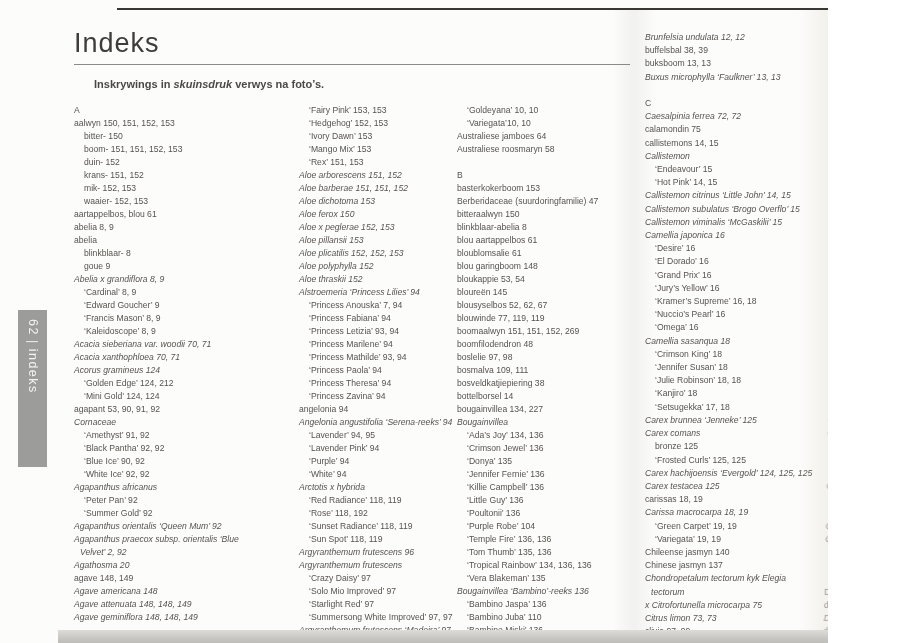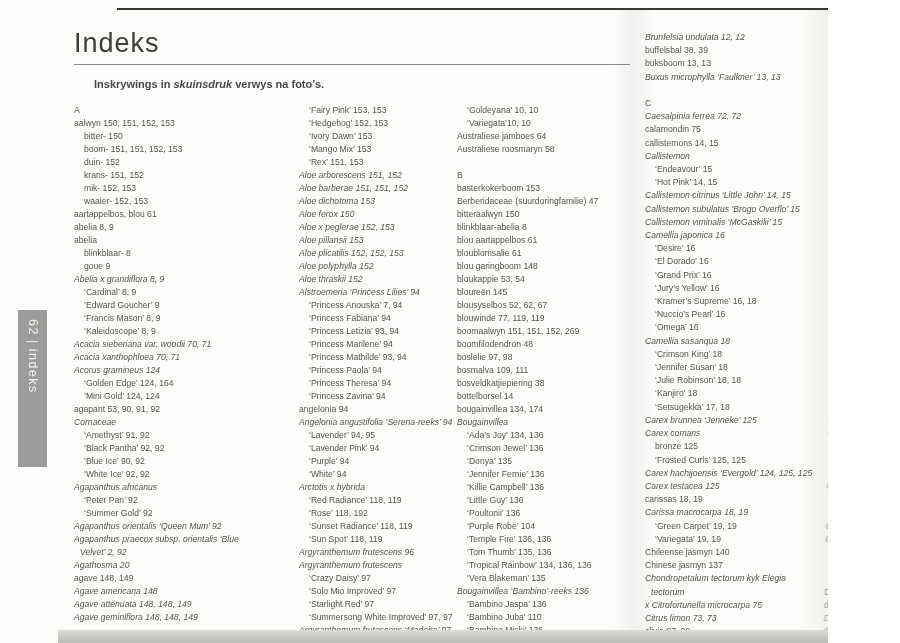--- a/index.html
+++ b/index.html
@@ -65,21 +65,21 @@
         <div class="entry sub">blinkblaar- 8</div>
         <div class="entry sub">goue 9</div>
         <div class="entry it">Abelia x grandiflora 8, 9</div>
         <div class="entry sub">‘Cardinal’ 8, 9</div>
         <div class="entry sub">‘Edward Goucher’ 9</div>
         <div class="entry sub">‘Francis Mason’ 8, 9</div>
         <div class="entry sub">‘Kaleidoscope’ 8, 9</div>
         <div class="entry it">Acacia sieberiana var. woodii 70, 71</div>
         <div class="entry it">Acacia xanthophloea 70, 71</div>
         <div class="entry it">Acorus gramineus 124</div>
-        <div class="entry sub">‘Golden Edge’ 124, 164</div>
+        <div class="entry sub">‘Golden Edge’ 124, 212</div>
         <div class="entry sub">‘Mini Gold’ 124, 124</div>
         <div class="entry">agapant 53, 90, 91, 92</div>
         <div class="entry it">Cornaceae</div>
         <div class="entry sub">‘Amethyst’ 91, 92</div>
         <div class="entry sub">‘Black Pantha’ 92, 92</div>
         <div class="entry sub">‘Blue Ice’ 90, 92</div>
         <div class="entry sub">‘White Ice’ 92, 92</div>
         <div class="entry it">Agapanthus africanus</div>
         <div class="entry sub">‘Peter Pan’ 92</div>
         <div class="entry sub">‘Summer Gold’ 92</div>
@@ -152,21 +152,21 @@
         <div class="entry">bloukappie 53, 54</div>
         <div class="entry">bloureën 145</div>
         <div class="entry">blousyselbos 52, 62, 67</div>
         <div class="entry">blouwinde 77, 119, 119</div>
         <div class="entry">boomaalwyn 151, 151, 152, 269</div>
         <div class="entry">boomfilodendron 48</div>
         <div class="entry">boslelie 97, 98</div>
         <div class="entry">bosmalva 109, 111</div>
         <div class="entry">bosveldkatjiepiering 38</div>
         <div class="entry">bottelborsel 14</div>
-        <div class="entry">bougainvillea 134, 174</div>
+        <div class="entry">bougainvillea 134, 227</div>
         <div class="entry it">Bougainvillea</div>
         <div class="entry sub">‘Ada’s Joy’ 134, 136</div>
         <div class="entry sub">‘Crimson Jewel’ 136</div>
         <div class="entry sub">‘Donya’ 135</div>
         <div class="entry sub">‘Jennifer Fernie’ 136</div>
         <div class="entry sub">‘Killie Campbell’ 136</div>
         <div class="entry sub">‘Little Guy’ 136</div>
         <div class="entry sub">‘Poultonii’ 136</div>
         <div class="entry sub">‘Purple Robe’ 104</div>
         <div class="entry sub">‘Temple Fire’ 136, 136</div>

